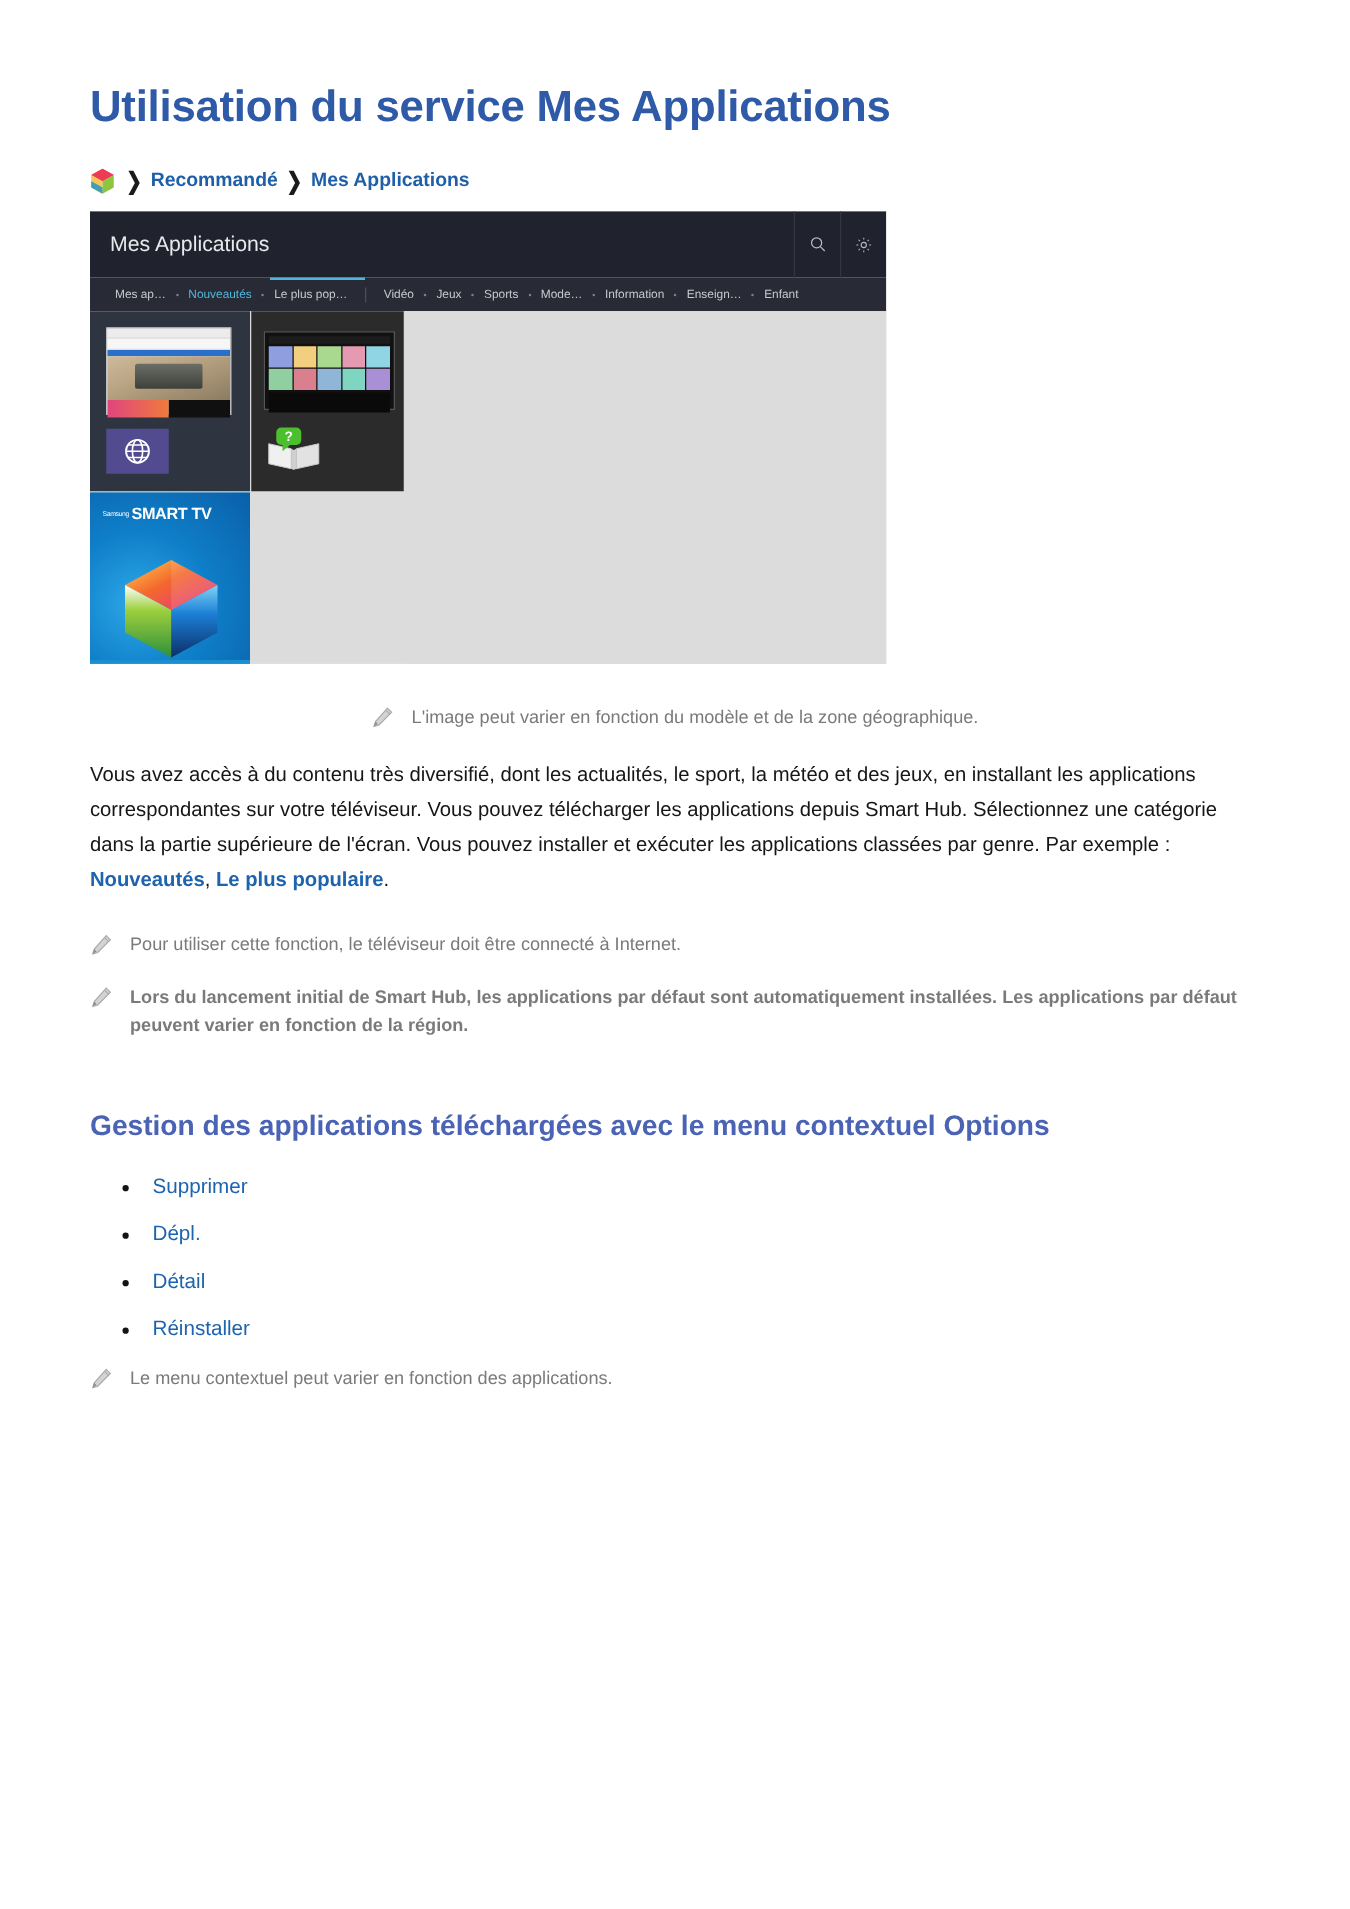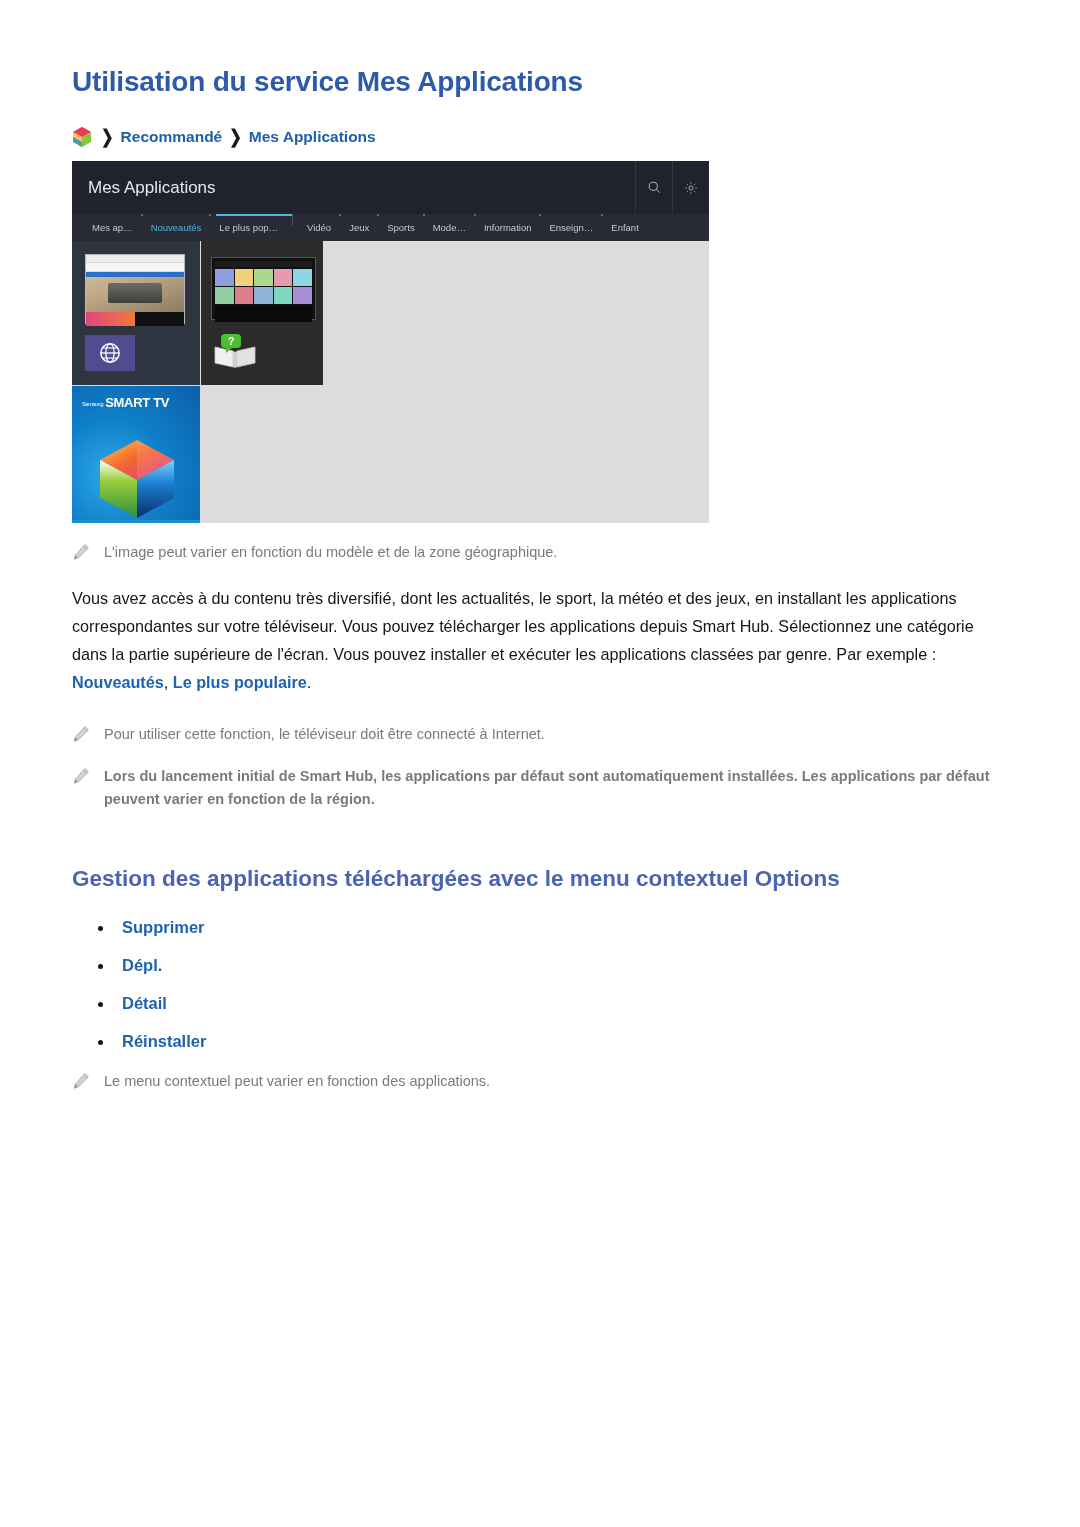--- a/index.html
+++ b/index.html
@@ -18,21 +18,21 @@
   .page {
     position: relative;
     width: 1080px;
     height: 1527px;
     box-sizing: border-box;
     padding: 0 72px;
   }
 
   
   h1.page-title {
-    font-size: 28px;
+    font-size: 35px;
     font-weight: bold;
     color: #2f5aa8;
     margin: 0;
     padding-top: 66px;
     letter-spacing: -0.2px;
   }
   .breadcrumb {
     display: flex;
     align-items: center;
     margin-top: 28px;
@@ -89,21 +89,21 @@
     height: 53px;
     display: flex;
     align-items: center;
     justify-content: center;
     border-left: 1px solid #33363f;
   }
   .tv-navbar {
     height: 27px;
     background: #282b35;
     display: flex;
-    align-items: flex-start;
+    align-items: center;
     padding-left: 14px;
     font-size: 9.5px;
     color: #c7c9ce;
     white-space: nowrap;
     position: relative;
   }
   .tv-navbar .nav-item {
     padding: 0 6px;
     line-height: 27px;
   }
@@ -240,21 +240,21 @@
     color: #7a7a7a;
     font-size: 14.5px;
     line-height: 1.55;
   }
   .note-icon {
     flex: 0 0 auto;
     width: 18px;
     height: 18px;
     margin-top: 2px;
   }
-  .note.n1 { margin-top: 18px; }
+  .note.n1 { margin-top: 32px; justify-content: center; }
   .note.n2 { margin-top: 26px; }
   .note.n3 { margin-top: 20px; font-weight: bold; }
   .note.n4 { margin-top: 9px; }
 
   p.body {
     font-size: 16.2px;
     line-height: 1.72;
     color: #161616;
     margin: 22px 0 0 0;
     max-width: 935px;
@@ -275,21 +275,21 @@
     max-width: 900px;
   }
   ul.opt-list {
     list-style: none;
     margin: 26px 0 0 0;
     padding: 0 0 0 24px;
   }
   ul.opt-list li {
     position: relative;
     font-size: 16.5px;
-    font-weight: bold;
+    font-weight: normal;
     color: #1d63ae;
     padding-left: 26px;
     margin-bottom: 19px;
   }
   ul.opt-list li::before {
     content: "";
     position: absolute;
     left: 2px; top: 8px;
     width: 5px; height: 5px;
     border-radius: 50%;

